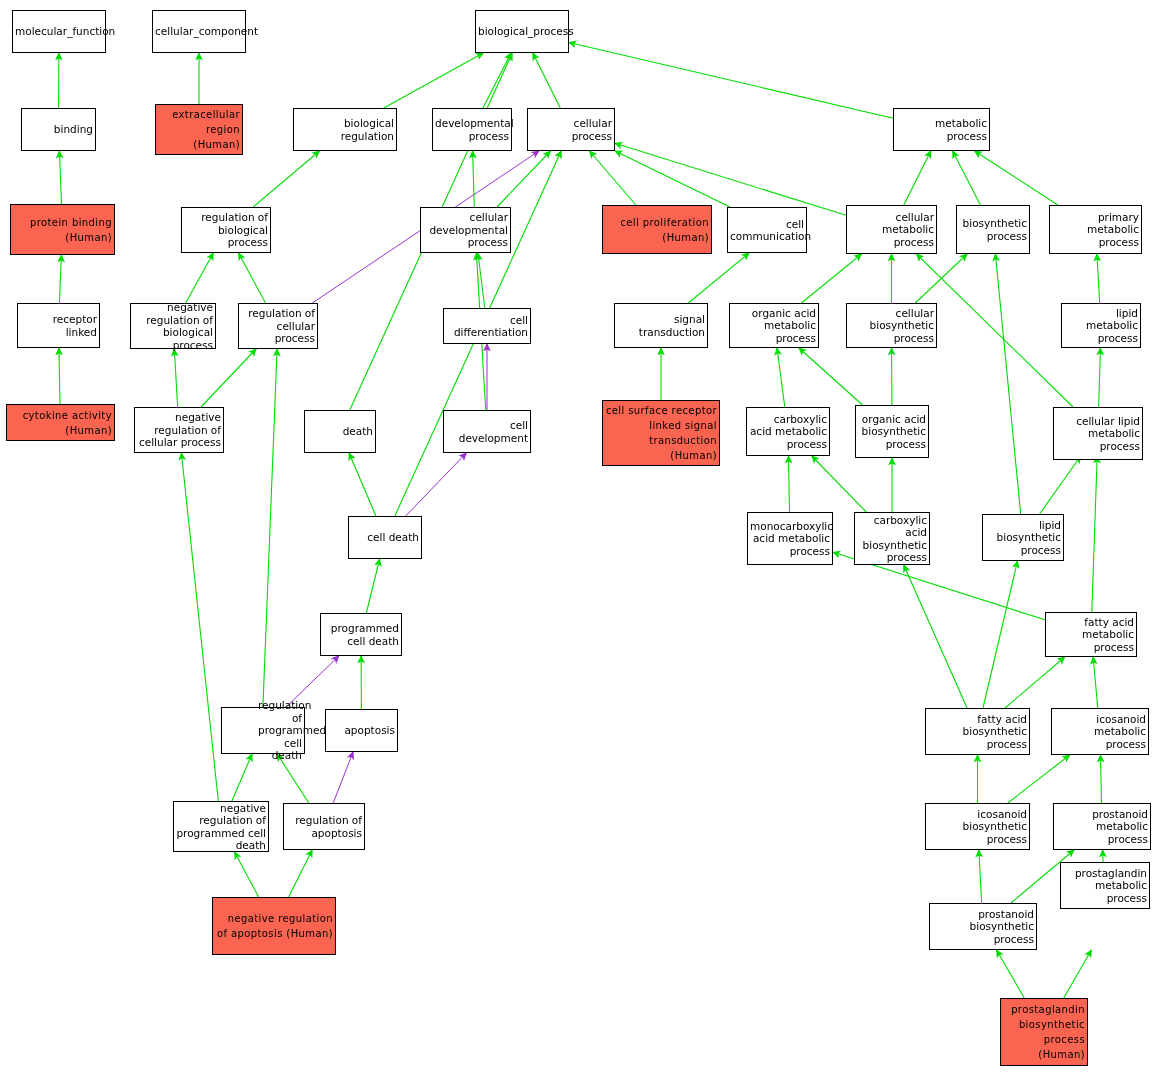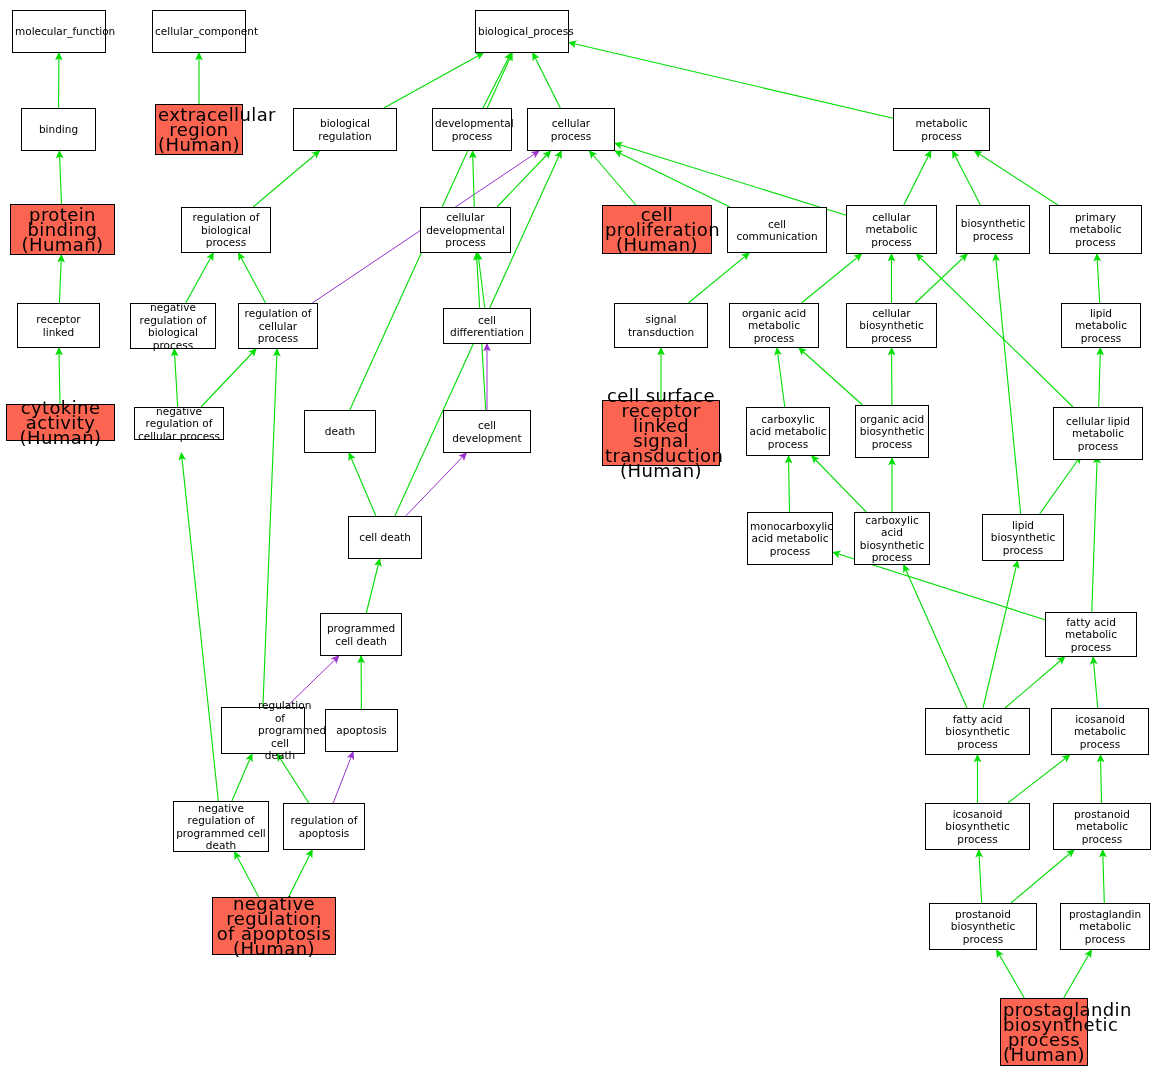--- a/index.html
+++ b/index.html
@@ -7,32 +7,32 @@
   #canvas{position:relative;width:1162px;height:1076px;background:#ffffff;overflow:hidden;}
   #edges{position:absolute;left:0;top:0;width:1162px;height:1076px;}
   .node{
     position:absolute;
     box-sizing:border-box;
     border:1px solid #000000;
     background:#ffffff;
     display:flex;
     align-items:center;
     justify-content:center;
-    text-align:center;
+    text-align:right;
     color:#000000;
     font-family:"DejaVu Sans", sans-serif;
     font-size:10.5px;
     line-height:12.5px;
     letter-spacing:0px;
     padding:1px 2px;
     z-index:5;
   }
   .node.hl{
     background:#fa6450;
-    font-size:18px;
+    font-size:10px;
     line-height:15px;
     letter-spacing:0.4px;
   }
   .node span{display:block;width:100%;}
 </style>
 </head>
 <body>
 
 <div id="canvas">
   <svg id="edges" viewBox="0 0 1162 1076">
@@ -150,21 +150,21 @@
       </div>
       <div class="node" style="left: 181px; top: 207px; width: 90px; height: 46px;">
         <span>regulation of biological process</span>
       </div>
       <div class="node" style="left: 420px; top: 207px; width: 91px; height: 46px;">
         <span>cellular developmental process</span>
       </div>
       <div class="node hl" style="left: 602px; top: 205px; width: 110px; height: 49px;">
         <span>cell proliferation (Human)</span>
       </div>
-      <div class="node" style="left: 727px; top: 207px; width: 100px; height: 46px;">
+      <div class="node" style="left: 727px; top: 207px; width: 80px; height: 46px;">
         <span>cell communication</span>
       </div>
       <div class="node" style="left: 846px; top: 205px; width: 91px; height: 49px;">
         <span>cellular metabolic process</span>
       </div>
       <div class="node" style="left: 956px; top: 205px; width: 74px; height: 49px;">
         <span>biosynthetic process</span>
       </div>
       <div class="node" style="left: 1049px; top: 205px; width: 93px; height: 49px;">
         <span>primary metabolic process</span>
@@ -189,21 +189,21 @@
       </div>
       <div class="node" style="left: 846px; top: 303px; width: 91px; height: 45px;">
         <span>cellular biosynthetic process</span>
       </div>
       <div class="node" style="left: 1061px; top: 303px; width: 80px; height: 45px;">
         <span>lipid metabolic process</span>
       </div>
       <div class="node hl" style="left: 6px; top: 404px; width: 109px; height: 37px;">
         <span>cytokine activity (Human)</span>
       </div>
-      <div class="node" style="left: 134px; top: 407px; width: 90px; height: 33px;">
+      <div class="node" style="left: 134px; top: 407px; width: 90px; height: 46px;">
         <span>negative regulation of cellular process</span>
       </div>
       <div class="node" style="left: 304px; top: 410px; width: 72px; height: 43px;">
         <span>death</span>
       </div>
       <div class="node" style="left: 443px; top: 410px; width: 88px; height: 43px;">
         <span>cell development</span>
       </div>
       <div class="node hl" style="left: 602px; top: 400px; width: 118px; height: 66px;">
         <span>cell surface receptor linked signal transduction (Human)</span>
@@ -258,20 +258,20 @@
       </div>
       <div class="node" style="left: 1053px; top: 803px; width: 98px; height: 47px;">
         <span>prostanoid metabolic process</span>
       </div>
       <div class="node hl" style="left: 212px; top: 897px; width: 124px; height: 58px;">
         <span>negative regulation of apoptosis (Human)</span>
       </div>
       <div class="node" style="left: 929px; top: 903px; width: 108px; height: 47px;">
         <span>prostanoid biosynthetic process</span>
       </div>
-      <div class="node" style="left: 1060px; top: 903px; width: 90px; height: 47px;">
+      <div class="node" style="left: 1060px; top: 862px; width: 90px; height: 47px;">
         <span>prostaglandin metabolic process</span>
       </div>
       <div class="node hl" style="left: 1000px; top: 998px; width: 88px; height: 68px;">
         <span>prostaglandin biosynthetic process (Human)</span>
       </div>
     </div>
 </div>
 
 </body></html>

